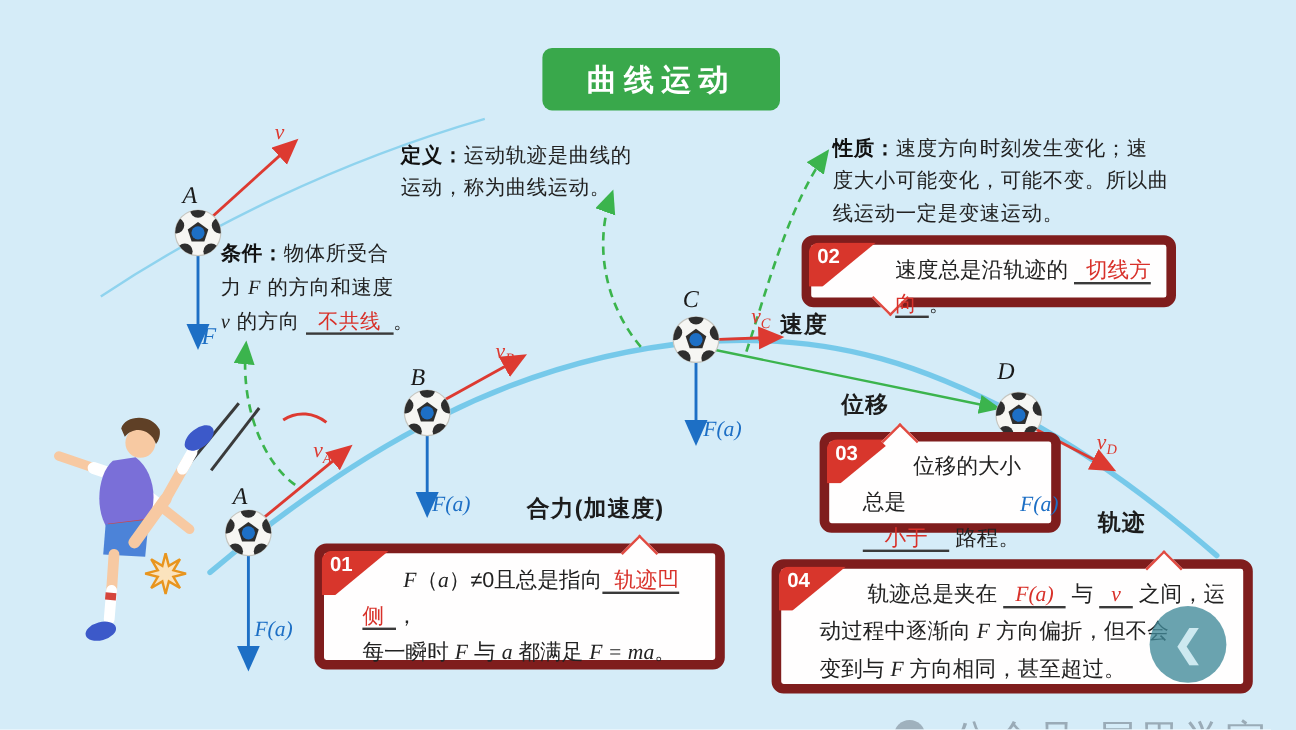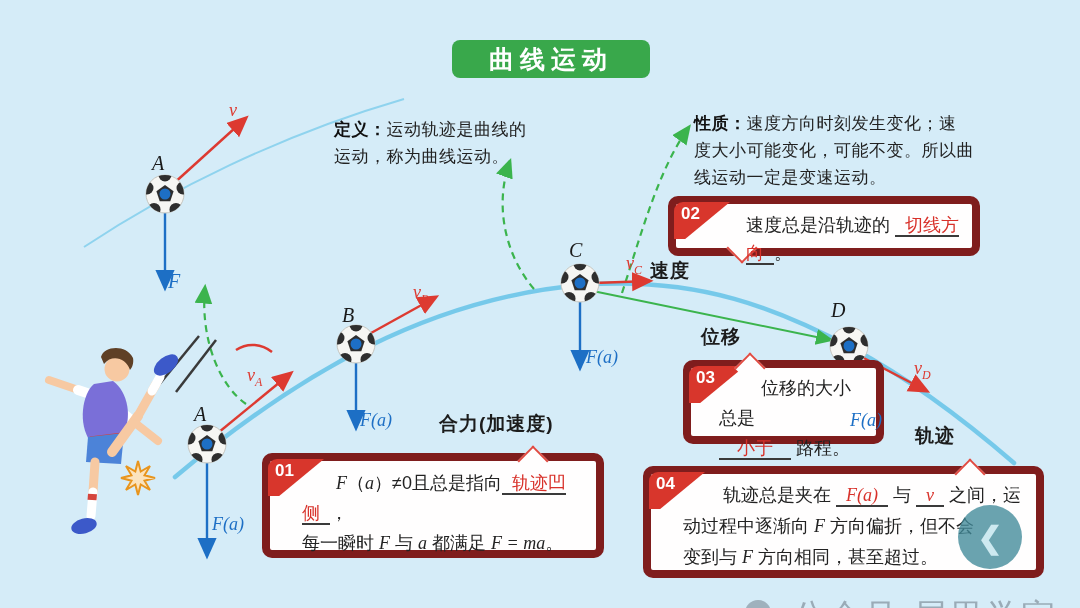--- a/index.html
+++ b/index.html
@@ -1,19 +1,19 @@
 <!DOCTYPE html>
 <html><head>
 <meta charset="utf-8">
 <style>
   html,body{margin:0;padding:0;}
   .stage{position:relative;width:1080px;height:608px;background:#d5ecf8;overflow:hidden;
          font-family:"Liberation Sans",sans-serif;color:#222;}
   svg.layer{position:absolute;left:0;top:0;}
-  .title{position:absolute;left:452px;top:40px;width:198px;height:38px;background:#39a84b;
+  .title{position:absolute;left:452px;top:40px;width:198px;height:52px;background:#39a84b;
          border-radius:8px;color:#fff;font-size:25px;font-weight:bold;letter-spacing:6px;
          display:flex;align-items:center;justify-content:center;}
   .tblock{position:absolute;font-size:17px;line-height:27px;letter-spacing:.5px;}
   .def{left:334px;top:116px;width:236px;}
   .prop{left:694px;top:110px;width:300px;}
   .cond{left:184px;top:198px;width:180px;line-height:28px;}
   .b{font-weight:bold;color:#111;}
   .i{font-family:"Liberation Serif",serif;font-style:italic;}
   .blank{color:#d8312a;border-bottom:2px solid #3a3a3a;padding:0 10px;}
   .callout{position:absolute;background:#fffefe;border:8px solid #7f1d1d;border-radius:10px;padding-left:16px;}
@@ -146,20 +146,21 @@
       <ellipse cx="84" cy="526" rx="13" ry="7.5" transform="rotate(-15 84 526)" fill="#3c59c9"></ellipse>
       <circle cx="117" cy="369" r="12.5" fill="#f7c9a2"></circle>
       <path d="M101,357 C104,346 126,344 133,358 C134,363 132,368 130,370 C126,358 112,354 104,364 Z" fill="#5f4026"></path>
     </g>
   </svg>
 
   <div class="title">曲线运动</div>
 
   <div class="tblock prop"><span class="b">性质：</span><span>速度方向时刻发生变化；速</span><br><span>度大小可能变化，可能不变。所以曲</span><br><span>线运动一定是变速运动。</span></div>
   <div class="tblock def"><span class="b">定义：</span><span>运动轨迹是曲线的</span><br><span>运动，称为曲线运动。</span></div>
+  <div class="tblock cond"><span class="b">条件：</span><span>物体所受合</span><br><span>力 </span><span class="i">F</span><span> 的方向和速度</span><br><span class="i">v</span><span> 的方向 </span><span class="blank">不共线</span><span>。</span></div>
 
   <div class="callout c01">
     <div class="badge">01</div>
     <div class="ptr ptr-top" style="left:252px;"></div>
     <div class="ctext"><span class="i">F</span><span>（</span><span class="i">a</span><span>）≠0且总是指向</span><span class="blank">轨迹凹侧</span><span>，</span><br><span>每一瞬时 </span><span class="i">F</span><span> 与 </span><span class="i">a</span><span> 都满足 </span><span class="i">F = ma</span><span>。</span></div>
   </div>
   <div class="callout c02">
     <div class="badge">02</div>
     <div class="ptr ptr-bottom" style="left:55px;"></div>
     <div class="ctext"><span>速度总是沿轨迹的 </span><span class="blank">切线方向</span><span>。</span></div>
@@ -176,21 +177,21 @@
   </div>
 
   <span class="lbl pt" style="left:152px;top:152px;">A</span>
   <span class="lbl pt" style="left:194px;top:403px;">A</span>
   <span class="lbl pt" style="left:342px;top:304px;">B</span>
   <span class="lbl pt" style="left:569px;top:239px;">C</span>
   <span class="lbl pt" style="left:831px;top:299px;">D</span>
 
   <span class="lbl vec vred" style="left:229px;top:100px;">v</span>
   <span class="lbl vec vblue" style="left:168px;top:270px;font-size:20px;">F</span>
-  <span class="lbl vec vred" style="left:247px;top:365px;"><span>v</span><sub>A</sub></span>
+  <span class="lbl vec vred" style="left:261px;top:365px;"><span>v</span><sub>A</sub></span>
   <span class="lbl vec vred" style="left:413px;top:282px;"><span>v</span><sub>B</sub></span>
   <span class="lbl vec vred" style="left:626px;top:253px;"><span>v</span><sub>C</sub></span>
   <span class="lbl vec vred" style="left:914px;top:358px;"><span>v</span><sub>D</sub></span>
   <span class="lbl vec vblue" style="left:212px;top:514px;">F(a)</span>
   <span class="lbl vec vblue" style="left:360px;top:410px;">F(a)</span>
   <span class="lbl vec vblue" style="left:586px;top:347px;">F(a)</span>
   <span class="lbl vec vblue" style="left:850px;top:410px;">F(a)</span>
 
   <span class="lbl dlabel" style="left:650px;top:258px;">速度</span>
   <span class="lbl dlabel" style="left:701px;top:324px;">位移</span>

